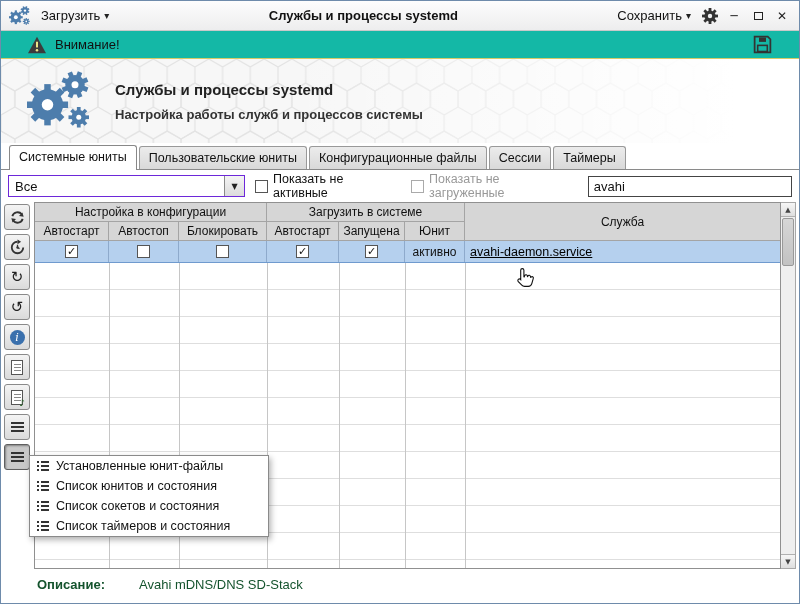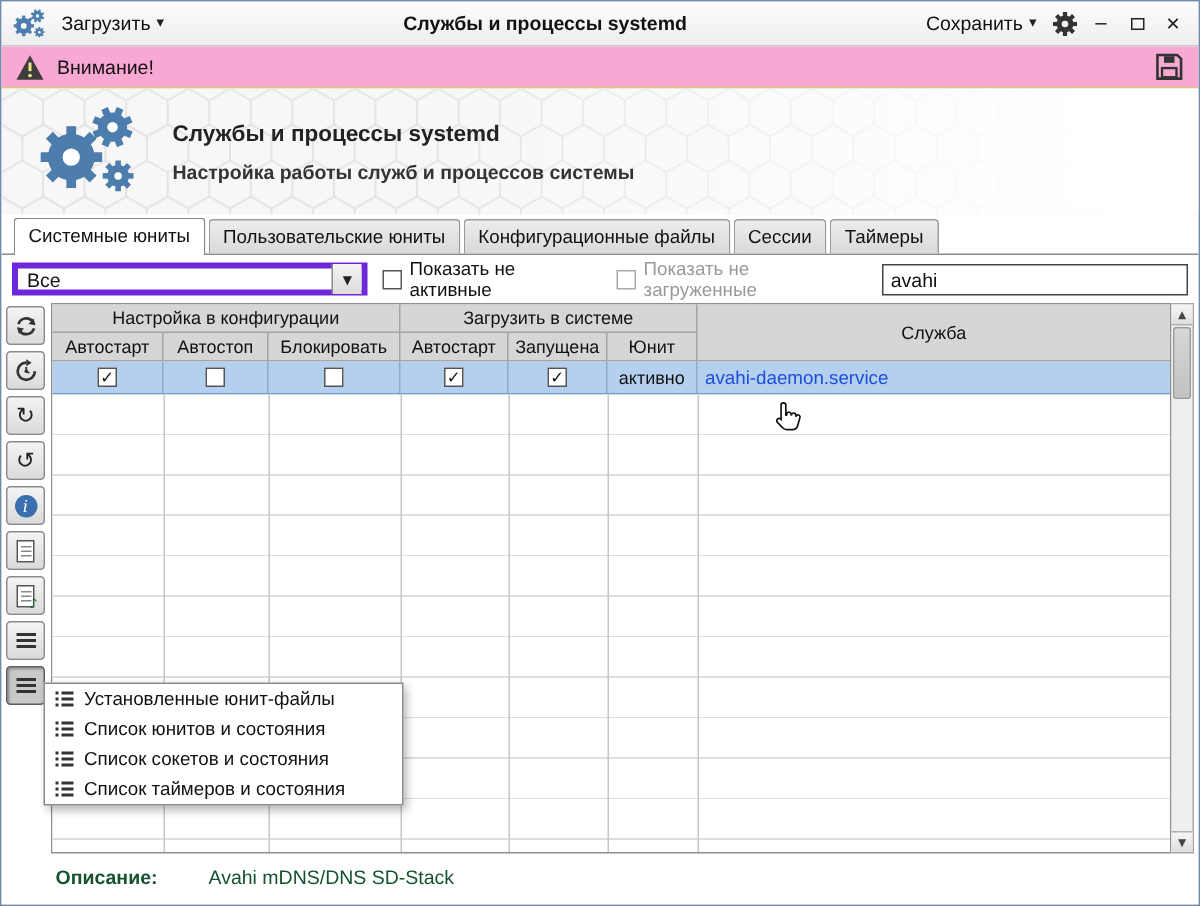--- a/index.html
+++ b/index.html
@@ -9,42 +9,42 @@
   
   .titlebar { height:30px; flex:0 0 30px; background:linear-gradient(#fdfdfd,#ededee); border-bottom:1px solid #c9c9c9; display:flex; align-items:center; padding:0 8px; gap:6px; }
   .tb-left, .tb-right { display:flex; align-items:center; gap:6px; }
   .tb-center { flex:1; text-align:center; font-weight:bold; font-size:13px; color:#111; }
   .menu-btn { display:flex; align-items:center; gap:4px; font-size:13px; color:#111; padding:2px 4px; cursor:default; }
   .caret { font-size:10px; color:#222; font-family:"DejaVu Sans",sans-serif; }
   .winbtn { display:inline-flex; align-items:center; justify-content:center; width:18px; height:18px; font-size:12px; color:#222; font-family:"DejaVu Sans",sans-serif; }
   .max-box { display:inline-block; width:9px; height:8px; border:1.5px solid #222; }
 
   
-  .warnbar { height:28px; flex:0 0 28px; background:#f9a8d4; border-bottom:1px solid #d6ca68; display:flex; align-items:center; padding:0 9px; gap:8px; }
+  .warnbar { height:28px; flex:0 0 28px; background:#14b8a6; border-bottom:1px solid #d6ca68; display:flex; align-items:center; padding:0 26px; gap:8px; }
   .warn-label { font-size:13px; color:#111; }
   .warn-save { margin-left:auto; display:flex; align-items:center; }
 
   
   .banner { height:84px; flex:0 0 84px; position:relative; background:#f7f7f7; overflow:hidden; }
   .hex-bg { position:absolute; left:0; top:0; }
   .hex-fade { position:absolute; inset:0; background:linear-gradient(to right, rgba(255,255,255,0) 35%, #ffffff 92%); }
   .banner-content { position:relative; display:flex; align-items:center; height:100%; padding-left:26px; gap:22px; z-index:2; }
   .banner-title { font-size:15px; font-weight:bold; color:#222; }
   .banner-sub { font-size:13px; font-weight:bold; color:#333; margin-top:9px; }
 
   
   .tabs-row { height:26px; flex:0 0 26px; display:flex; align-items:flex-end; padding-left:8px; gap:2px; background:#fff; }
   .tab { padding:4px 9px 4px 9px; font-size:12.5px; color:#111; background:linear-gradient(#ececec,#d9d9d9); border:1px solid #999; border-bottom:none; border-radius:3px 3px 0 0; white-space:nowrap; }
   .tab.active { background:#fff; border-color:#888; position:relative; top:1px; padding-bottom:6px; z-index:3; }
 
   
   .panel { flex:1; display:flex; flex-direction:column; background:#fff; border-top:1px solid #8a8a8a; position:relative; }
 
   .filter-row { height:32px; flex:0 0 32px; display:flex; align-items:center; padding:0 7px; gap:10px; }
-  .combo { width:238px; height:22px; border:4px solid #6d28d9; background:#fff; display:flex; align-items:center; padding-left:6px; font-size:13px; color:#111; }
+  .combo { width:238px; height:22px; border:1px solid #6d28d9; background:#fff; display:flex; align-items:center; padding-left:6px; font-size:13px; color:#111; }
   .combo-btn { margin-left:auto; width:20px; height:20px; border-left:1px solid #8a8a8a; background:linear-gradient(#f4f4f4,#dcdcdc); display:flex; align-items:center; justify-content:center; }
   .combo-btn span { font-size:8px; color:#222; font-family:"DejaVu Sans",sans-serif; }
   .chk { display:flex; align-items:center; gap:5px; font-size:12.5px; color:#111; }
   .cbox { width:13px; height:13px; border:1px solid #555; background:#fff; display:inline-flex; align-items:center; justify-content:center; font-size:11px; line-height:11px; color:#111; font-family:"DejaVu Sans",sans-serif; }
   .chk.disabled .chk-label { color:#999; }
   .chk.disabled .cbox { border-color:#aaa; }
   .search { margin-left:auto; width:205px; height:21px; border:1px solid #444; font-size:13px; padding:0 5px; font-family:inherit; color:#111; }
 
   
   .main { flex:1; display:flex; padding:0 3px; }
@@ -66,21 +66,21 @@
   .th { border-right:1px solid #a4a4a4; border-bottom:1px solid #a4a4a4; display:flex; align-items:center; justify-content:center; font-size:12px; color:#111; white-space:nowrap; overflow:hidden; }
   .th.gc { grid-column:1/4; grid-row:1; }
   .th.gs { grid-column:4/7; grid-row:1; }
   .th.svc { grid-column:7/8; grid-row:1/3; border-right:none; }
   .th.c1{grid-column:1;grid-row:2} .th.c2{grid-column:2;grid-row:2} .th.c3{grid-column:3;grid-row:2}
   .th.c4{grid-column:4;grid-row:2} .th.c5{grid-column:5;grid-row:2} .th.c6{grid-column:6;grid-row:2}
 
   .trow { display:grid; grid-template-columns:74px 70px 88px 72px 66px 60px 1fr; height:22px; flex:0 0 22px; background:#b5d0ee; border-bottom:1px solid #6f9ace; }
   .td { display:flex; align-items:center; justify-content:center; border-right:1px solid rgba(70,100,140,.35); font-size:12px; color:#111; overflow:hidden; }
   .td.link-cell { justify-content:flex-start; padding-left:5px; border-right:none; }
-  .service-link { color:#1d4ed8; font-size:12.5px; cursor:pointer; }
+  .service-link { color:#000000; text-decoration:underline; font-size:12.5px; cursor:pointer; }
 
   .tbody-empty { flex:1; background-color:#fff;
     background-image:
       linear-gradient(#c6c6c6,#c6c6c6),
       linear-gradient(#c6c6c6,#c6c6c6),
       linear-gradient(#c6c6c6,#c6c6c6),
       linear-gradient(#c6c6c6,#c6c6c6),
       linear-gradient(#c6c6c6,#c6c6c6),
       linear-gradient(#c6c6c6,#c6c6c6),
       repeating-linear-gradient(to bottom, transparent 0 26px, #dedede 26px 27px);

